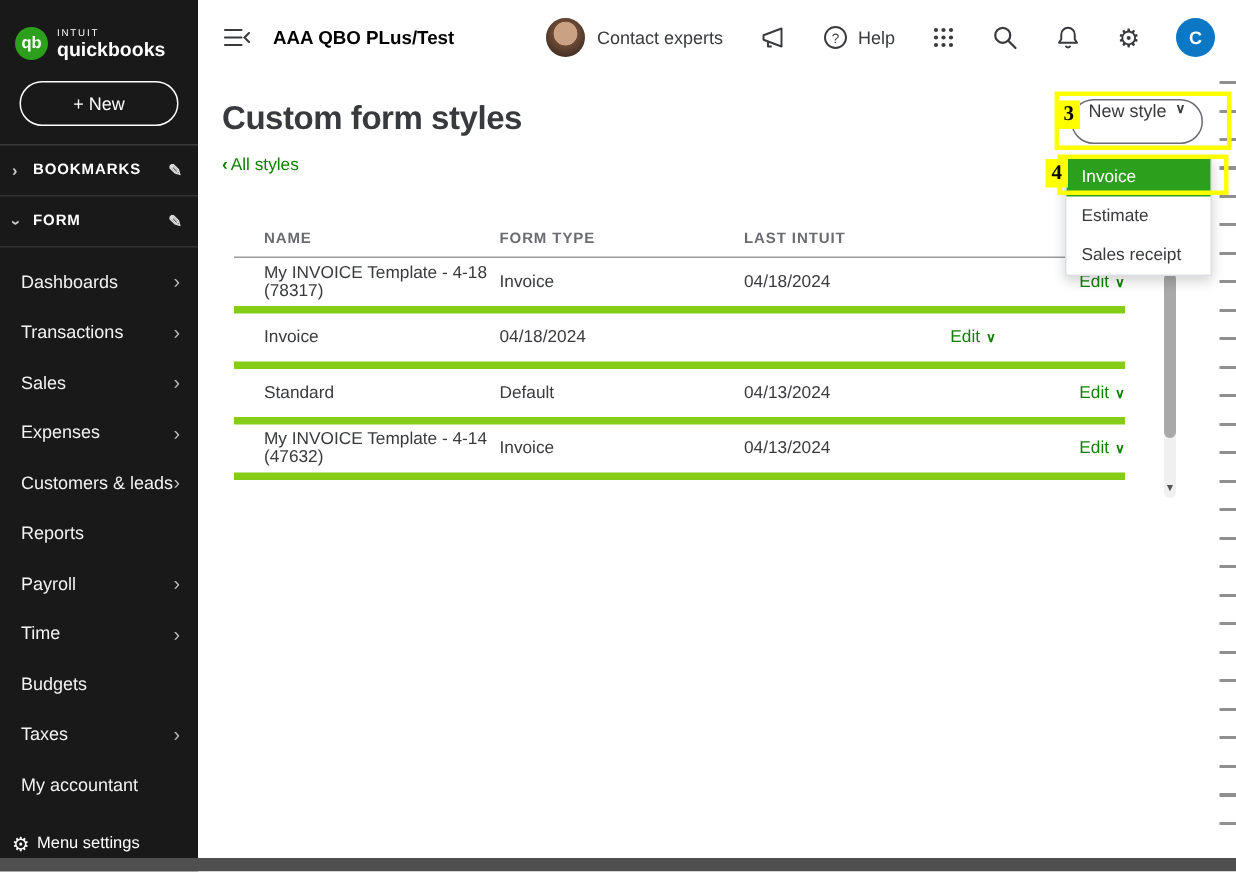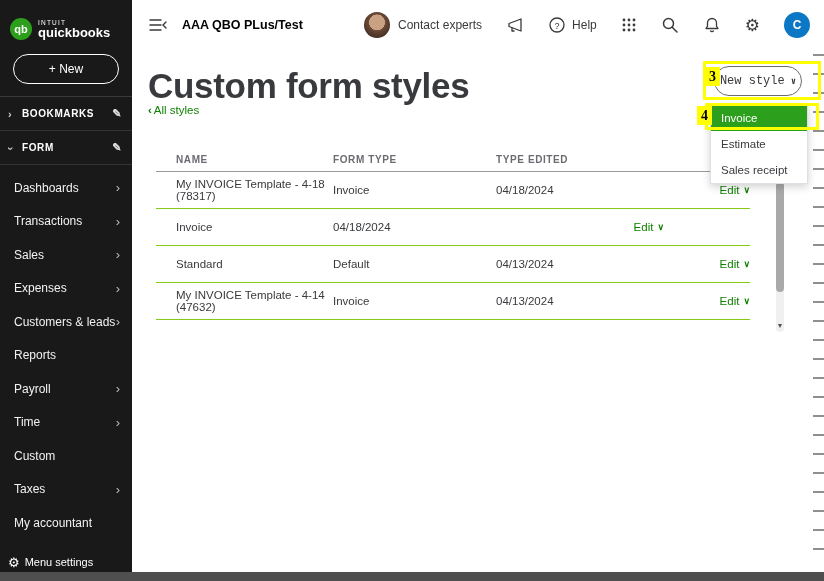--- a/index.html
+++ b/index.html
@@ -33,31 +33,31 @@
   .htools { margin-left: auto; display: flex; align-items: center; gap: 24px; }
   .expert { display: flex; align-items: center; gap: 8px; font-size: 12px; color: #393a3d; cursor: pointer; }
   .avatar-photo { width: 26px; height: 26px; border-radius: 50%; background: radial-gradient(circle at 50% 40%, #caa183 38%, #6b4a36 40%, #463024 75%); }
   .hicon { display: flex; align-items: center; cursor: pointer; color: #393a3d; }
   .help-group { display: flex; align-items: center; gap: 6px; font-size: 12px; color: #393a3d; cursor: pointer; }
   .gear-glyph-header { font-size: 17px; color: #393a3d; line-height: 1; }
   .user-avatar { width: 26px; height: 26px; border-radius: 50%; background: #0b77c5; color: #fff; font-size: 12px; font-weight: bold; display: flex; align-items: center; justify-content: center; cursor: pointer; }
 
   
   .main { position: absolute; left: 132px; top: 50px; right: 0; bottom: 9px; background: #fff; }
-  .page-title { position: absolute; left: 16px; top: 16px; font-size: 35px; font-weight: 600; color: #393a3d; letter-spacing: -.3px; }
+  .page-title { position: absolute; left: 16px; top: 16px; font-size: 22px; font-weight: 600; color: #393a3d; letter-spacing: -.3px; }
   .back-link { position: absolute; left: 16px; top: 54px; font-size: 11.5px; color: #108000; cursor: pointer; }
   .back-link .bchev { font-weight: bold; margin-right: 2px; }
 
   .table { position: absolute; left: 24px; top: 98px; width: 594px; }
-  .trow { display: grid; grid-template-columns: 157px 163px 168px 1fr; align-items: center; height: 37px; padding-left: 20px; border-bottom: 1px solid #84cc16; font-size: 11.5px; color: #393a3d; }
+  .trow { display: grid; grid-template-columns: 157px 163px 168px 1fr; align-items: center; height: 37px; padding-left: 20px; border-bottom: 5px solid #84cc16; font-size: 11.5px; color: #393a3d; }
   .thead { height: 24px; font-size: 10px; font-weight: bold; color: #6b6c72; letter-spacing: .6px; border-bottom: 1px solid #9b9b9b; }
   .edit-link { justify-self: end; display: flex; align-items: center; gap: 4px; color: #108000; cursor: pointer; }
   .edit-caret { font-size: 9px; font-weight: bold; }
 
-  .new-style-btn { position: absolute; left: 582px; top: 16px; width: 88px; height: 30px; border-radius: 16px; border: 1px solid #6b6c72; background: #fff; font-size: 12px; color: #393a3d; font-family: Liberation Mono, monospace; display: flex; align-items: center; justify-content: center; gap: 6px; cursor: pointer; z-index: 2; }
+  .new-style-btn { position: absolute; left: 582px; top: 16px; width: 88px; height: 30px; border-radius: 16px; border: 1px solid #6b6c72; background: #fff; font-size: 12px; color: #393a3d; font-family: Liberation Sans, sans-serif; display: flex; justify-content: center; gap: 6px; cursor: pointer; z-index: 2; }
   .btn-caret { font-size: 9px; font-weight: bold; }
 
   .dropdown { position: absolute; left: 578px; top: 54px; width: 98px; background: #fff; border: 1px solid #dcdfe3; box-shadow: 0 3px 8px rgba(0,0,0,.18); z-index: 3; }
   .dd-item { height: 26px; display: flex; align-items: center; padding-left: 10px; font-size: 11.5px; color: #393a3d; cursor: pointer; }
   .dd-item.selected { background: #2ca01c; color: #fff; }
 
   .ann-box { position: absolute; border: 3px solid #ffff00; pointer-events: none; z-index: 4; }
   .ann-box-3 { left: 571px; top: 11px; width: 118px; height: 39px; }
   .ann-box-4 { left: 573px; top: 53px; width: 114px; height: 27px; }
   .ann-label { position: absolute; background: #ffff00; color: #000; font-family: "Liberation Serif", serif; font-size: 14px; font-weight: bold; padding: 0 4px; line-height: 19px; z-index: 5; }
@@ -129,21 +129,21 @@
       </div>
       <div class="nav-item">
         <span class="lbl">Payroll</span>
         <span class="nav-chev">›</span>
       </div>
       <div class="nav-item">
         <span class="lbl">Time</span>
         <span class="nav-chev">›</span>
       </div>
       <div class="nav-item">
-        <span class="lbl">Custom</span>
+        <span class="lbl">Budgets</span>
       </div>
       <div class="nav-item">
         <span class="lbl">Taxes</span>
         <span class="nav-chev">›</span>
       </div>
       <div class="nav-item">
         <span class="lbl">My accountant</span>
       </div>
     </nav>
 
@@ -221,21 +221,21 @@
     <h1 class="page-title">Custom form styles</h1>
 
     <div class="back-link">
       <span class="bchev">‹</span><span>All styles</span>
     </div>
 
     <div class="table">
       <div class="trow thead">
         <span>NAME</span>
         <span>FORM TYPE</span>
-        <span>TYPE EDITED</span>
+        <span>LAST INTUIT</span>
         <span></span>
       </div>
 
       <div class="trow">
         <span>My INVOICE Template - 4-18 (78317)</span>
         <span>Invoice</span>
         <span>04/18/2024</span>
         <span class="edit-link">
           <span>Edit</span>
           <span class="edit-caret">∨</span>

